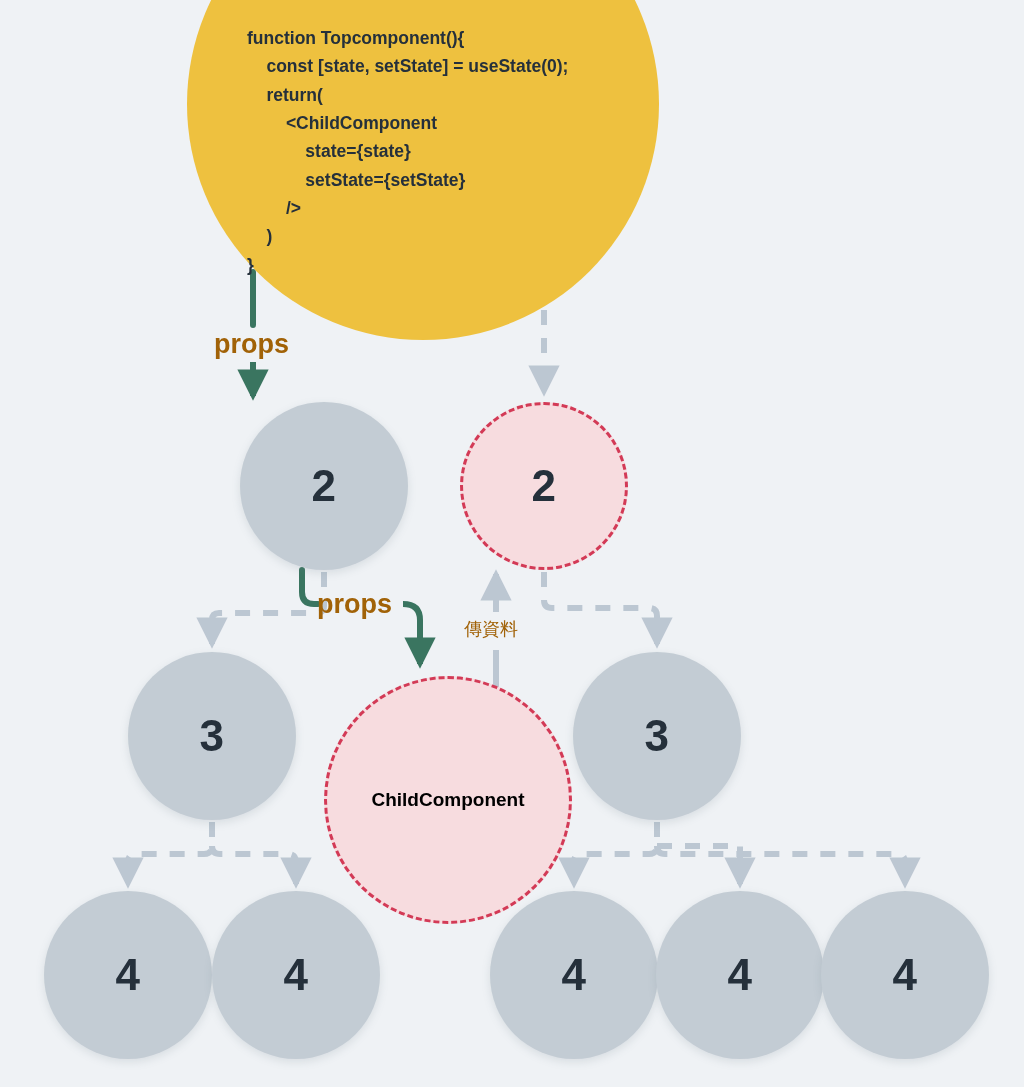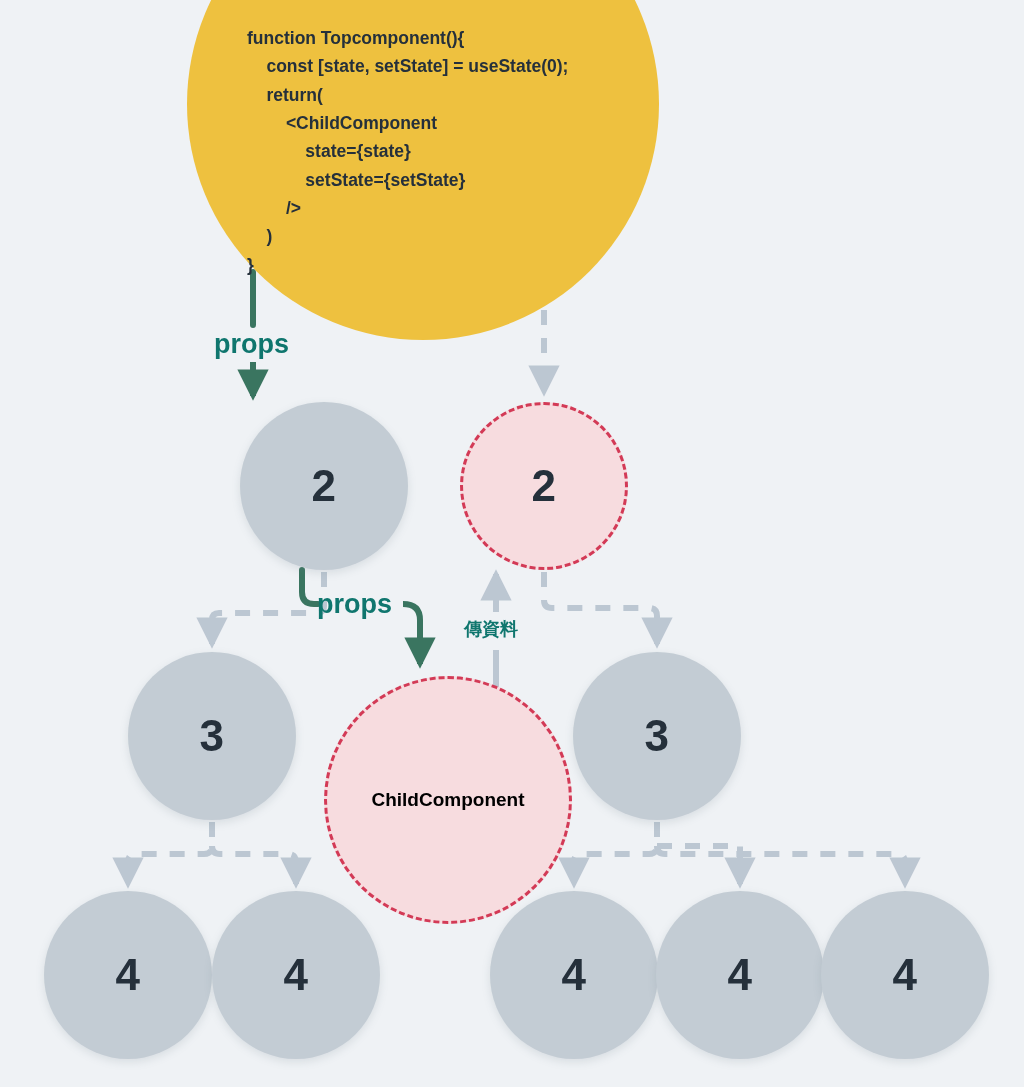--- a/index.html
+++ b/index.html
@@ -80,29 +80,29 @@
     font-size: 17.5px;
     font-weight: bold;
     color: #25303b;
     line-height: 1.62;
     white-space: pre;
     text-align: left;
   }
   .edge-label {
     position: absolute;
     font-weight: bold;
-    color: #0f766e;
+    color: #a16207;
     white-space: nowrap;
   }
   .label-props {
     font-size: 27px;
   }
   .label-cjk {
     font-size: 18px;
-    font-weight: bold;
+    font-weight: normal;
   }
   #label-props-1 { left: 214px; top: 329px; }
   #label-props-2 { left: 317px; top: 589px; }
   #label-pass-data { left: 464px; top: 617px; }
 </style>
 </head>
 <body>
 
 <div id="stage">
 

